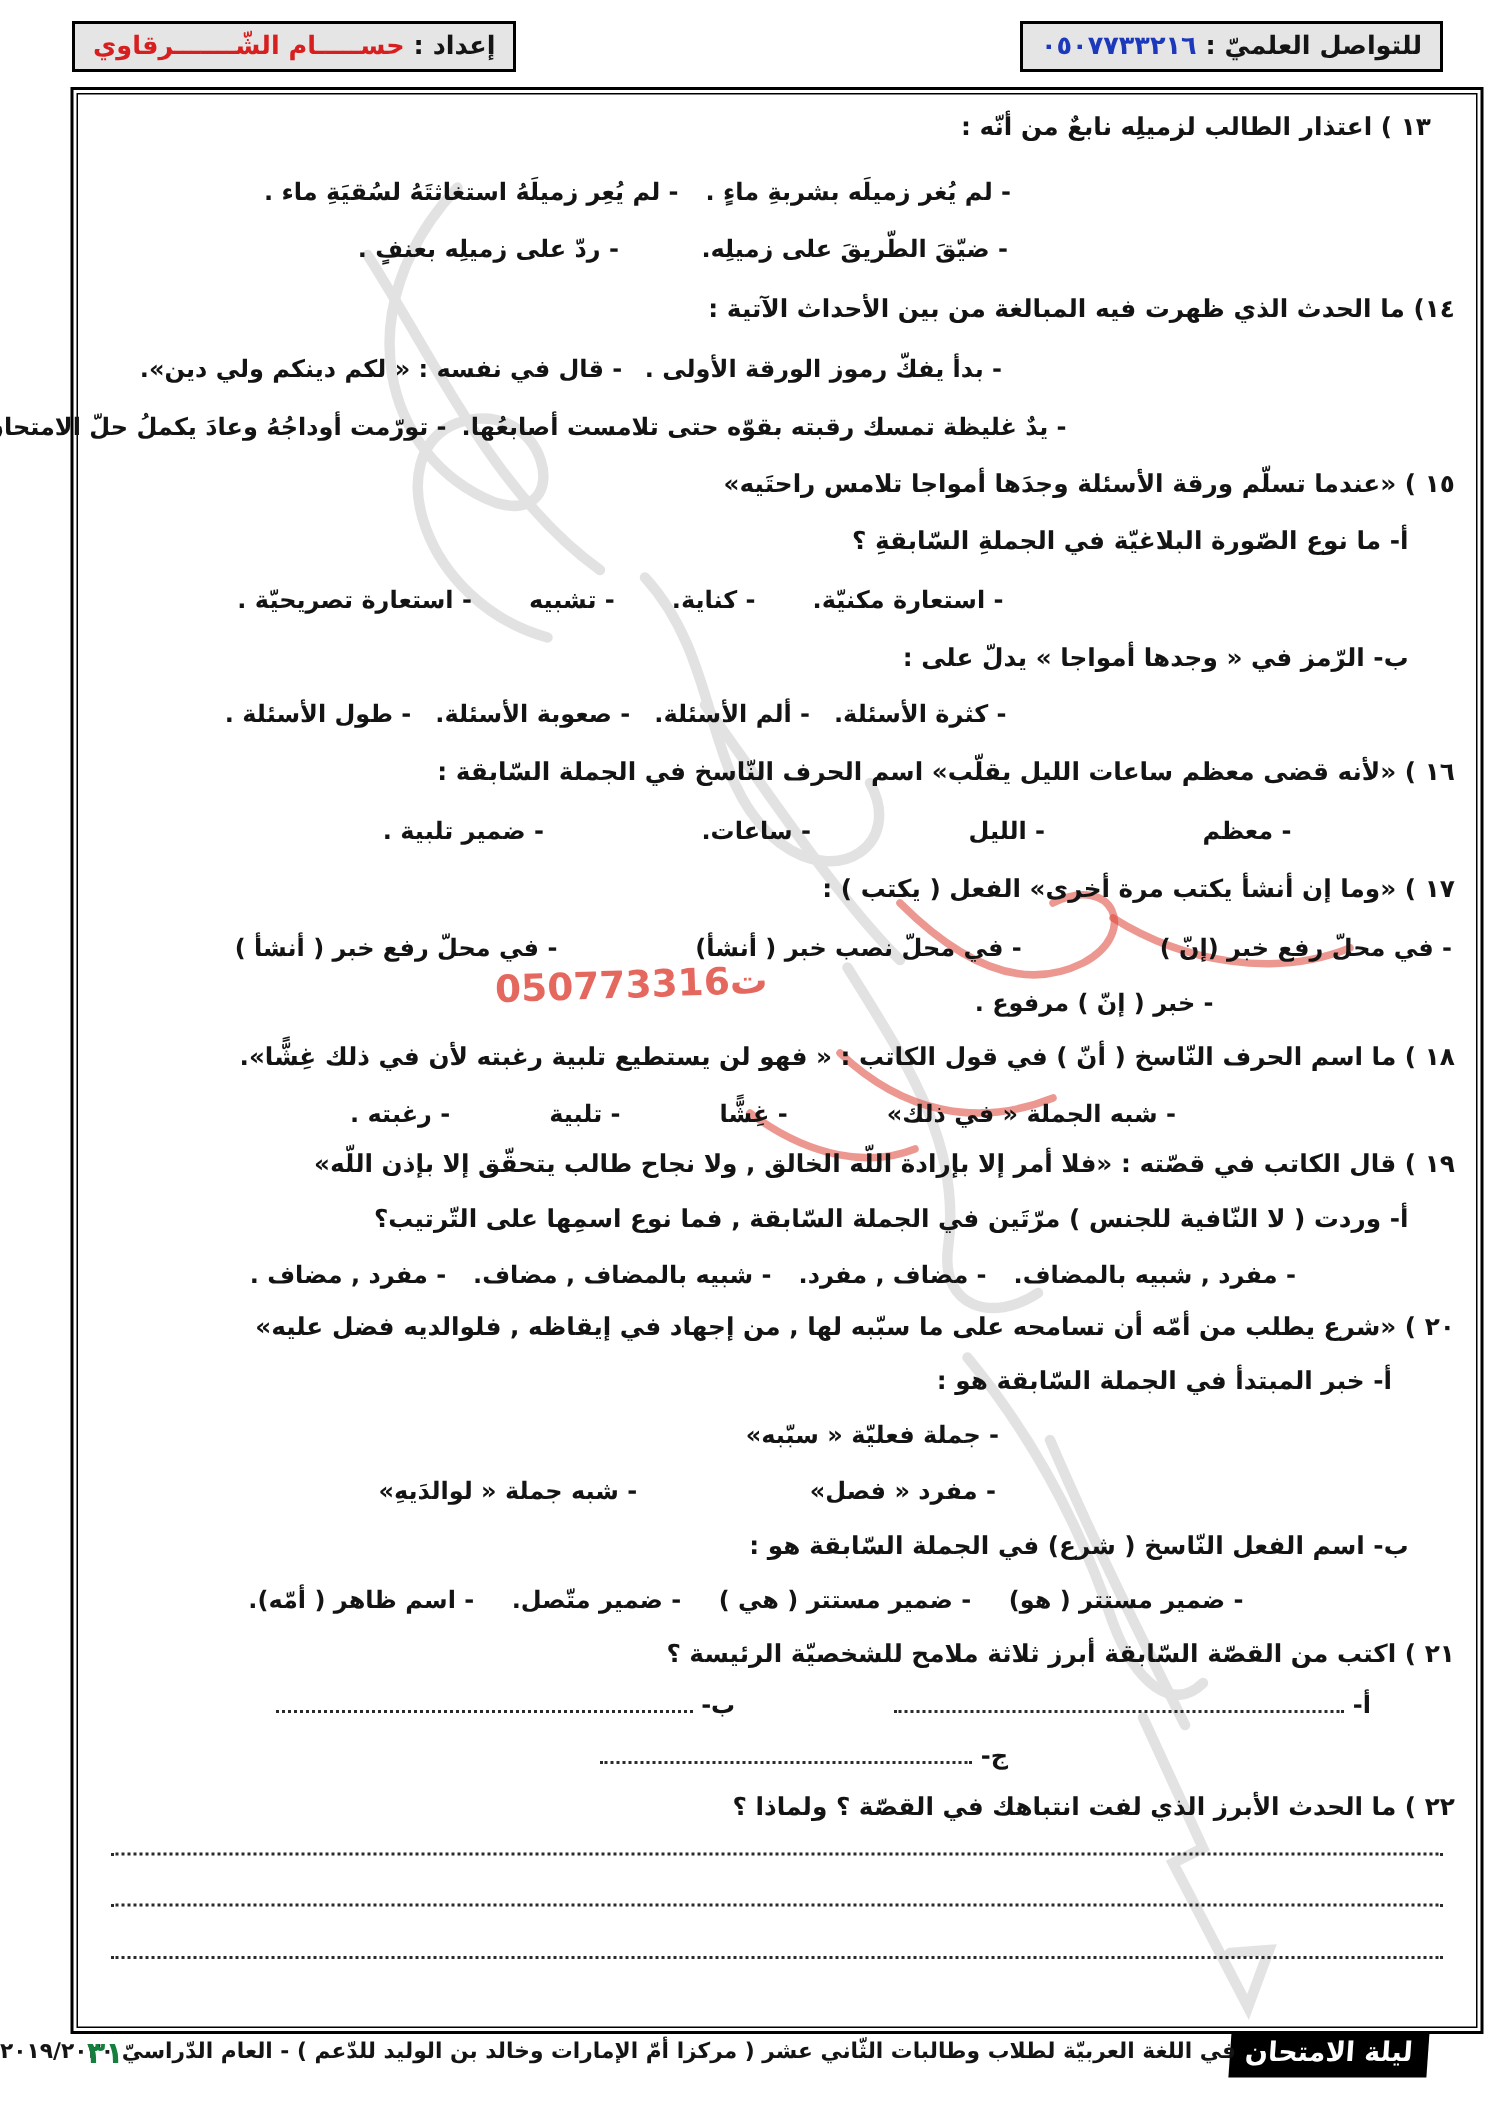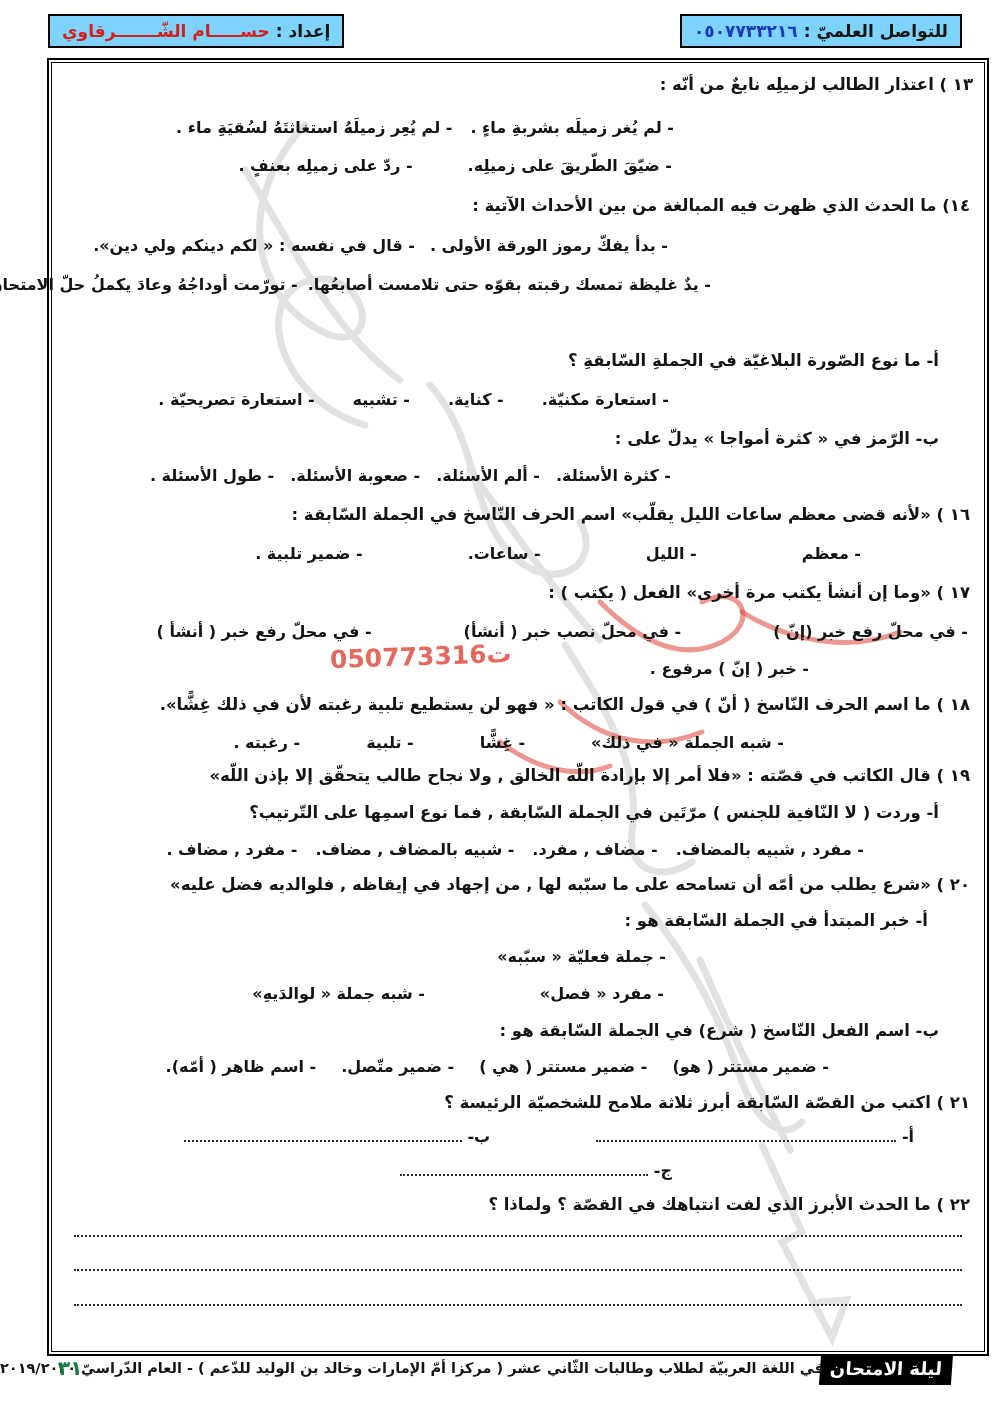--- a/index.html
+++ b/index.html
@@ -2,21 +2,21 @@
 <html lang="ar" dir="rtl"><head>
 <meta charset="utf-8">
 <style>
   html,body{margin:0;padding:0;}
   body{
     width:992px;height:1403px;position:relative;background:#fff;overflow:hidden;
     font-family:"DejaVu Sans", sans-serif;
     color:#141414;font-weight:700;
   }
   
-  .hdr-box{position:absolute;top:14px;border:2px solid #000;background:#7dd3fc;
+  .hdr-box{position:absolute;top:14px;border:2px solid #000;background:#e5e5e5;
     padding:5px 12px;font-size:17px;white-space:nowrap;direction:rtl;z-index:5;}
   .hdr-contact{right:30px;width:auto;}
   .hdr-prep{left:48px;}
   .blue{color:#1c39bb;}
   .red{color:#d81f1f;}
   
   .frame{position:absolute;left:47px;top:58px;width:934px;height:1290px;
     border:2px solid #000;padding:2px;z-index:3;background:transparent;}
   .frame-inner{border:1px solid #000;width:100%;height:100%;position:relative;box-sizing:border-box;}
   
@@ -70,48 +70,49 @@
 </div>
 <div class="hdr-box hdr-prep">
   <span>إعداد :</span>
   <span class="red">حســـــام الشّـــــــرقاوي</span>
 </div>
 
 <div class="frame">
 <div class="frame-inner">
 <div class="content-layer">
 
-  <div class="row t" style="top:9px;right:11px">١٣ ) اعتذار الطالب لزميلِه نابعٌ من أنّه :</div>
+  <div class="row t" style="top:9px;right:30px">١٣ ) اعتذار الطالب لزميلِه نابعٌ من أنّه :</div>
   <div class="row opts" style="top:52px;right:310px;column-gap:18px">
     <span class="opt">- لم يُغر زميلَه بشربةِ ماءٍ .</span>
     <span class="opt">- لم يُعِر زميلَهُ استغاثتَهُ لسُقيَةِ ماء .</span>
   </div>
   <div class="row opts" style="top:90px;right:312px;column-gap:55px">
     <span class="opt">- ضيّقَ الطّريقَ على زميلِه.</span>
     <span class="opt">- ردّ على زميلِه بعنفٍ .</span>
   </div>
 
   <div class="row t" style="top:130px;right:14px">١٤) ما الحدث الذي ظهرت فيه المبالغة من بين الأحداث الآتية :</div>
   <div class="row opts" style="top:170px;right:316px;column-gap:15px">
     <span class="opt">- بدأ يفكّ رموز الورقة الأولى .</span>
     <span class="opt">- قال في نفسه : « لكم دينكم ولي دين».</span>
   </div>
   <div class="row opts" style="top:209px;right:273px;column-gap:10px">
     <span class="opt">- يدٌ غليظة تمسك رقبته بقوّه حتى تلامست أصابعُها.</span>
     <span class="opt">- تورّمت أوداجُهُ وعادَ يكملُ حلّ الامتحان .</span>
   </div>
 
+  <div class="row t" style="top:247px;right:14px">١٥ ) «عندما تسلّم ورقة الأسئلة  وجدَها أمواجا تلامس راحتَيه»</div>
   <div class="row sub" style="top:285px;right:45px">أ- ما نوع الصّورة البلاغيّة في الجملةِ السّابقةِ ؟</div>
   <div class="row opts" style="top:324px;right:315px;column-gap:38px">
     <span class="opt">- استعارة مكنيّة.</span>
     <span class="opt">- كناية.</span>
     <span class="opt">- تشبيه</span>
     <span class="opt">- استعارة تصريحيّة .</span>
   </div>
-  <div class="row sub" style="top:363px;right:45px">ب- الرّمز في « كثرة أمواجا » يدلّ على :</div>
+  <div class="row sub" style="top:363px;right:45px">ب- الرّمز في « وجدها أمواجا » يدلّ على :</div>
   <div class="row opts" style="top:400px;right:313px;column-gap:16px">
     <span class="opt">- كثرة الأسئلة.</span>
     <span class="opt">- ألم الأسئلة.</span>
     <span class="opt">- صعوبة الأسئلة.</span>
     <span class="opt">- طول الأسئلة .</span>
   </div>
 
   <div class="row t" style="top:439px;right:14px">١٦ ) «لأنه قضى معظم ساعات الليل يقلّب» اسم الحرف النّاسخ في الجملة السّابقة :</div>
   <div class="row opts" style="top:478px;right:123px;column-gap:105px">
     <span class="opt">- معظم</span>

